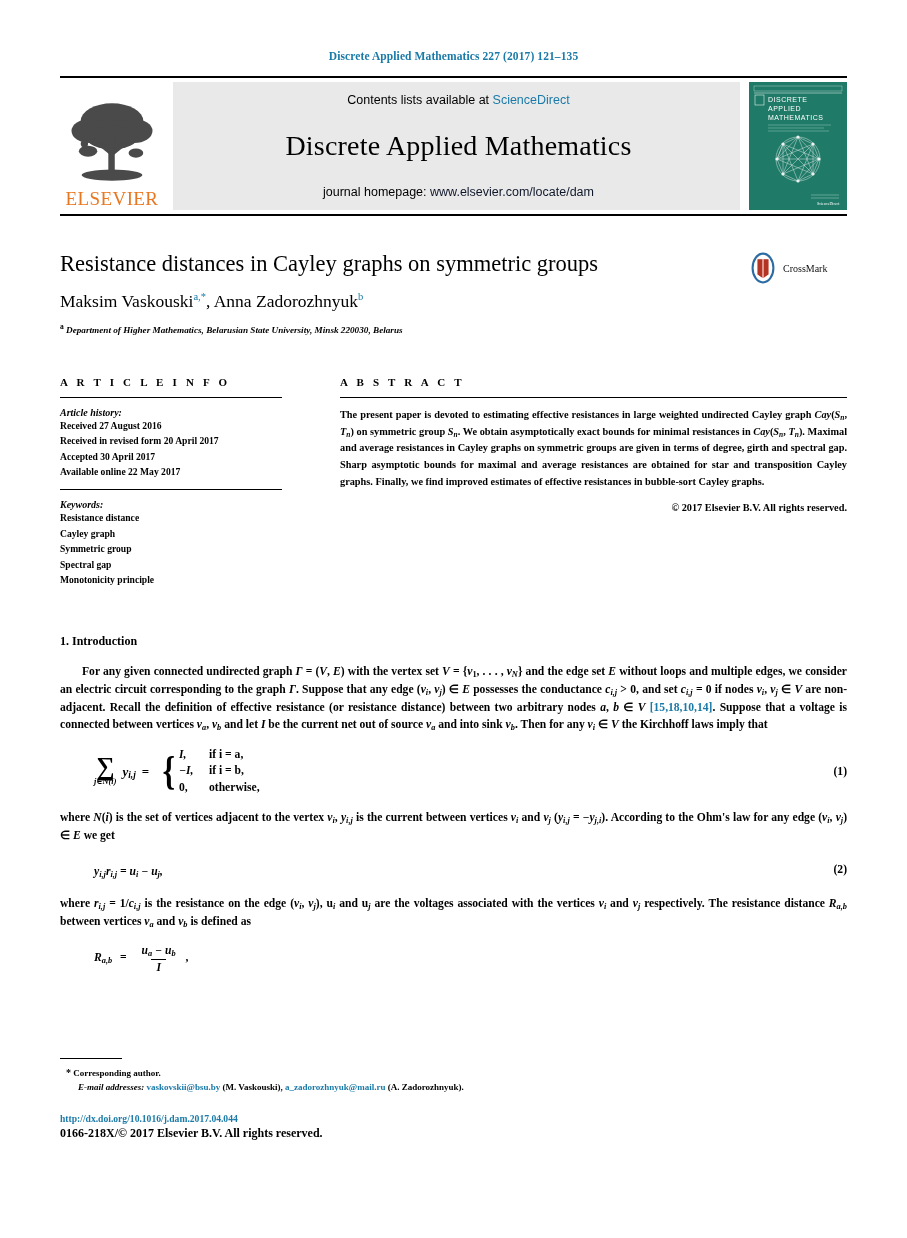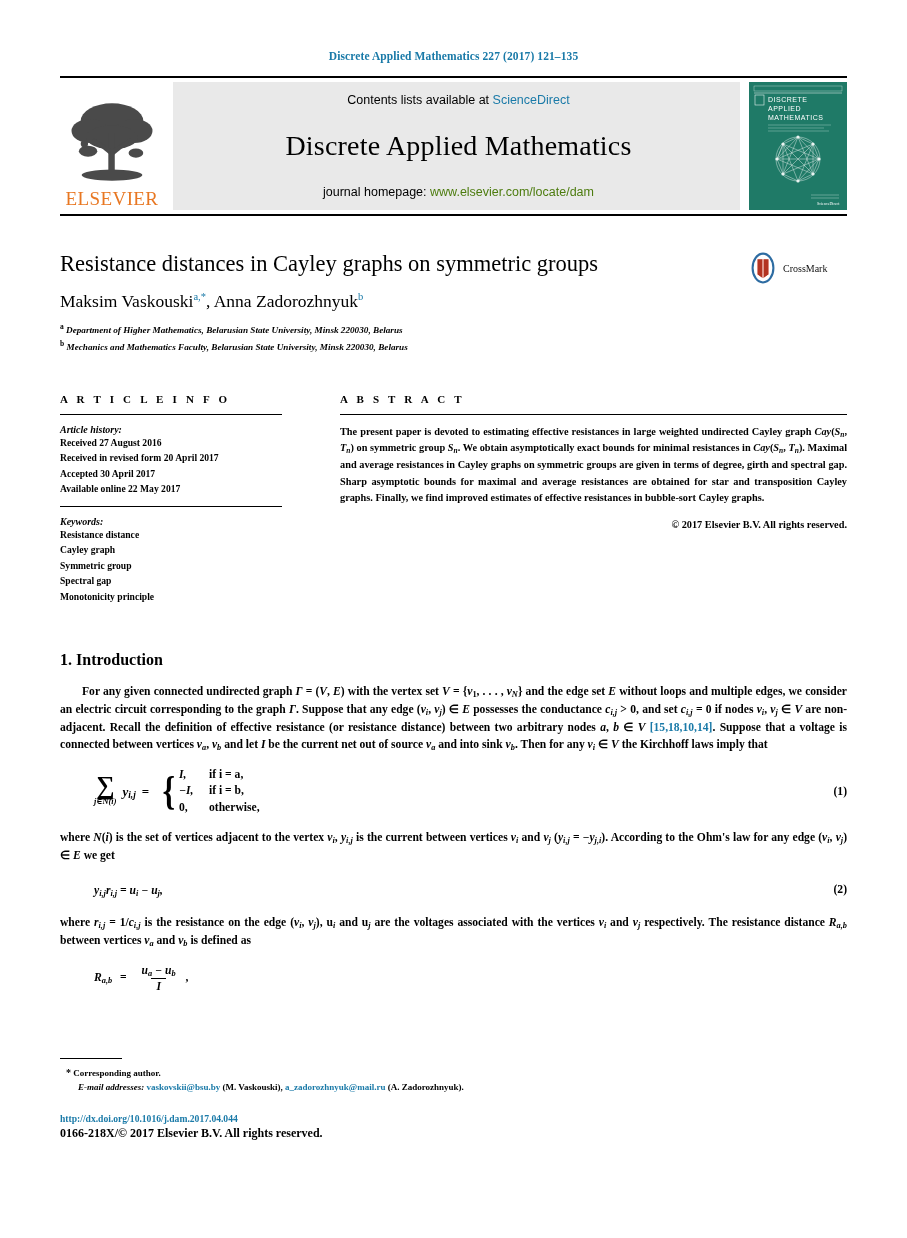--- a/index.html
+++ b/index.html
@@ -69,21 +69,21 @@
     padding: 11px 0 11px 4px;
   }
   .contents-line { font-size: 12.5px; font-family: "Liberation Sans", sans-serif; }
   .contents-line .sd-link { color: #1a7aa8; }
   .journal-name {
     font-size: 28px;
     font-family: "Liberation Serif", serif;
     letter-spacing: .2px;
   }
   .homepage-line { font-size: 12.5px; font-family: "Liberation Sans", sans-serif; }
-  .homepage-line .hp-link { color: #4d7c0f; margin-top: 24px; }
+  .homepage-line .hp-link { color: #0f172a; margin-top: 24px; }
 
   .cover-thumb {
     width: 98px;
     flex: 0 0 98px;
     background: #1f7a67;
     position: relative;
     overflow: hidden;
   }
   .cover-thumb svg { display: block; width: 100%; height: 100%; }
 
@@ -160,21 +160,21 @@
   .copyright-line {
     text-align: right;
     font-size: 10.3px;
     font-weight: bold;
     margin-top: 12px;
   }
 
   
   .body-wrap { margin: 46px 60px 0 60px; }
   .h2-section {
-    font-size: 16px;
+    font-size: 12px;
     font-weight: bold;
     font-family: "Liberation Serif", serif;
     margin: 0 0 14px 0;
   }
   .para {
     font-size: 11.6px;
     line-height: 1.47;
     text-align: justify;
     font-weight: bold;
     font-family: "Liberation Serif", serif;
@@ -342,21 +342,20 @@
 
     <h1 class="paper-title">Resistance distances in Cayley graphs on symmetric groups</h1>
 
     <div class="authors">
       <span>Maksim Vaskouski</span><sup class="sup-blue">a,*</sup>,
       <span>Anna Zadorozhnyuk</span><sup class="sup-blue">b</sup>
     </div>
 
     <div class="affil">
       <div><sup>a</sup> <span>Department of Higher Mathematics, Belarusian State University, Minsk 220030, Belarus</span></div>
-      <div><sup>b</sup> <span>Mechanics and Mathematics Faculty, Belarusian State University, Minsk 220030, Belarus</span></div>
     </div>
   </div>
 
   <div class="info-abs">
 
     <div class="col-info">
       <div class="sec-label">A R T I C L E   I N F O</div>
       <div class="hr-thick"></div>
       <div class="info-head">Article history:</div>
       <div class="info-list">

